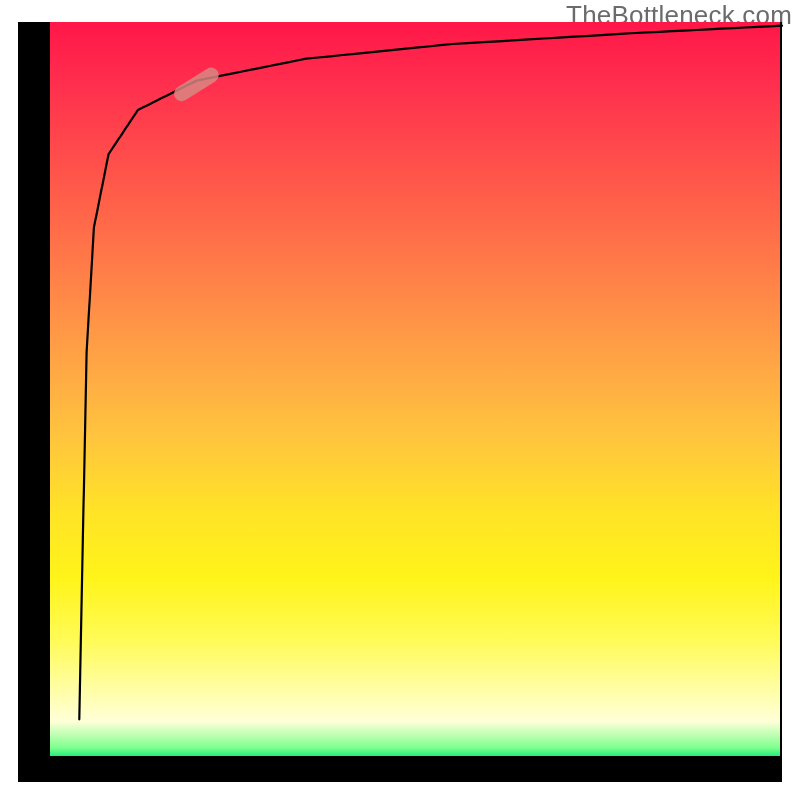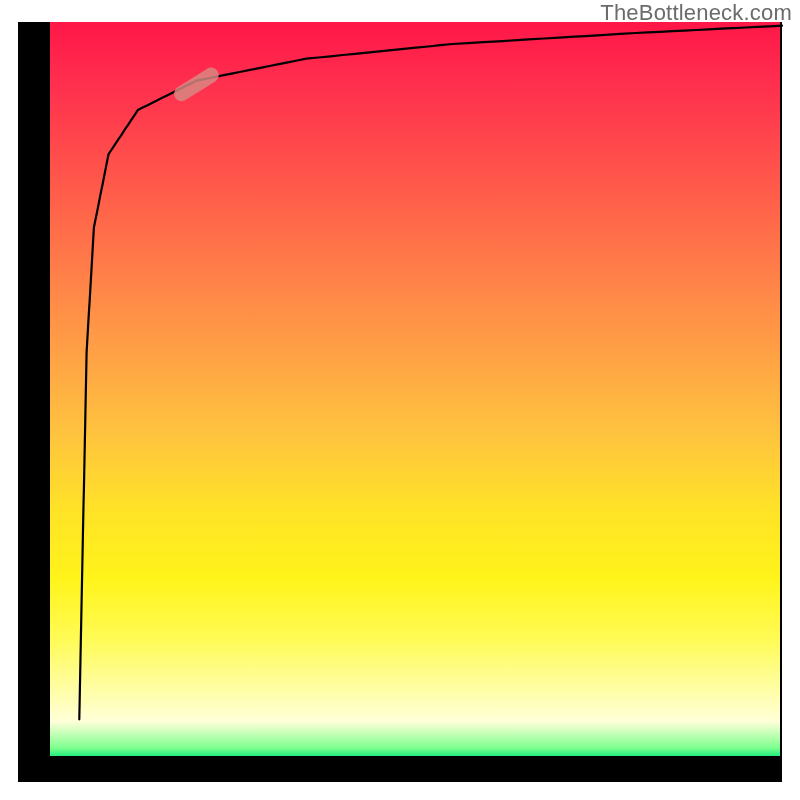--- a/index.html
+++ b/index.html
@@ -13,21 +13,21 @@
   }
   .canvas {
     position: relative;
     width: 800px;
     height: 800px;
   }
   .watermark {
     position: absolute;
     top: 0px;
     right: 8px;
-    font-size: 22px;
+    font-size: 26px;
     color: #6b6b6b;
     letter-spacing: 0.2px;
     font-weight: 400;
   }
   .plot-frame {
     position: absolute;
     left: 18px;
     top: 22px;
     width: 764px;
     height: 760px;

